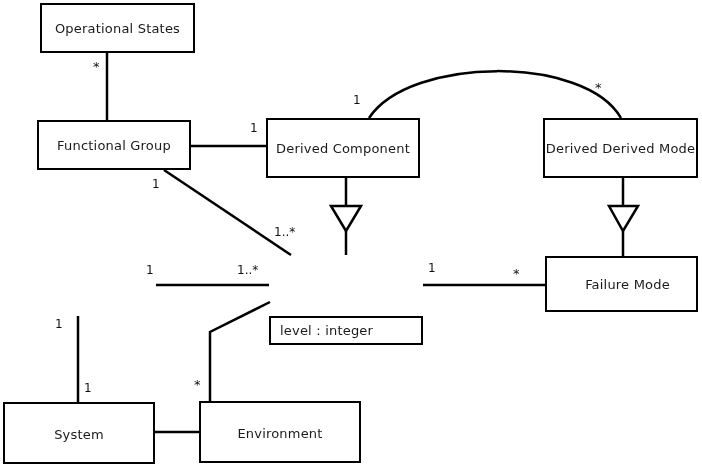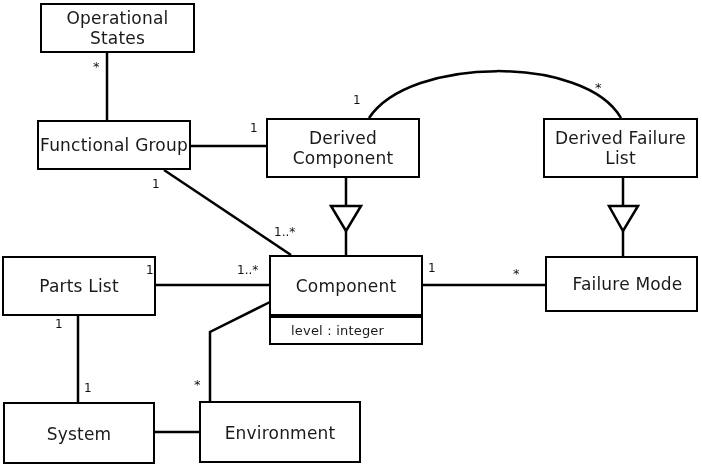--- a/index.html
+++ b/index.html
@@ -28,39 +28,39 @@
     background: #ffffff;
     border: 2px solid #000000;
     z-index: 5;
   }
   .uml-name {
     display: flex;
     align-items: center;
     justify-content: center;
     width: 100%;
     height: 100%;
-    font-size: 17px;
+    font-size: 13px;
     color: #1a1a1a;
     text-align: center;
     letter-spacing: 0.2px;
   }
   .uml-compartment {
     position: absolute;
     box-sizing: border-box;
     background: #ffffff;
     border: 2px solid #000000;
     border-top: 2px solid #000000;
     display: flex;
     align-items: center;
     z-index: 5;
   }
   .uml-attr {
     font-size: 13px;
     color: #1a1a1a;
-    padding-left: 20px;
+    padding-left: 9px;
     letter-spacing: 0.2px;
   }
   .mult-label {
     position: absolute;
     font-size: 12px;
     color: #111111;
     z-index: 7;
     background: transparent;
     white-space: nowrap;
     line-height: 1;
@@ -109,30 +109,24 @@
 
   <div class="uml-class" style="left:266px; top:118px; width:154px; height:60px;">
     <div class="uml-name">Derived Component</div>
   </div>
 
   <div class="uml-class" style="left:37px; top:120px; width:154px; height:50px;">
     <div class="uml-name">Functional Group</div>
   </div>
 
   <div class="uml-class" style="left:543px; top:118px; width:155px; height:60px;">
-    <div class="uml-name">Derived Failure List</div>
+    <div class="uml-name">Derived Derived Mode</div>
   </div>
 
-  <div class="uml-class" style="left:2px; top:256px; width:154px; height:60px;">
-    <div class="uml-name">Parts List</div>
-  </div>
 
-  <div class="uml-class" style="left:269px; top:255px; width:154px; height:61px;">
-    <div class="uml-name">Component</div>
-  </div>
   <div class="uml-compartment" style="left:269px; top:316px; width:154px; height:29px;">
     <div class="uml-attr">level : integer</div>
   </div>
 
   <div class="uml-class" style="left:545px; top:256px; width:153px; height:56px;padding-left:12px;">
     <div class="uml-name">Failure Mode</div>
   </div>
 
   <div class="uml-class" style="left:3px; top:402px; width:152px; height:62px;">
     <div class="uml-name" style="height:60px;text-align:right;">System</div>

